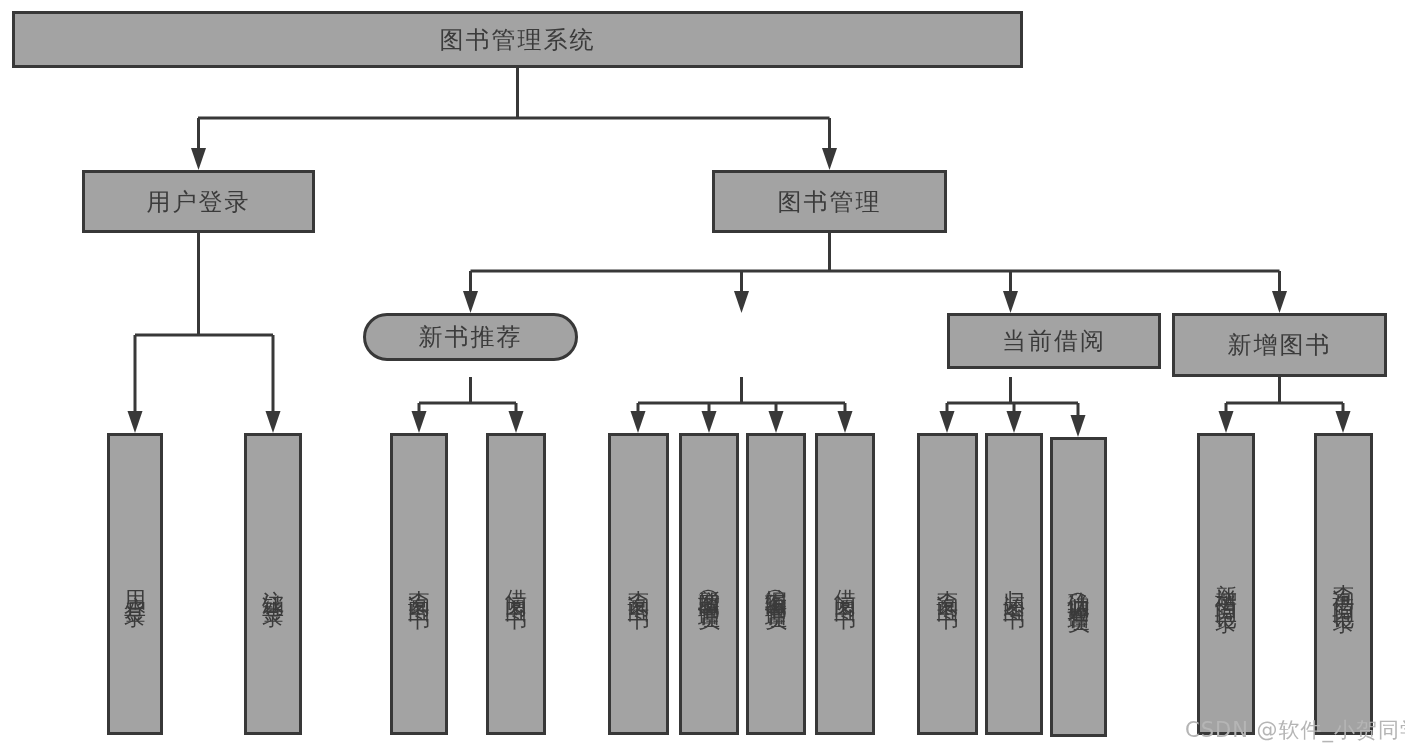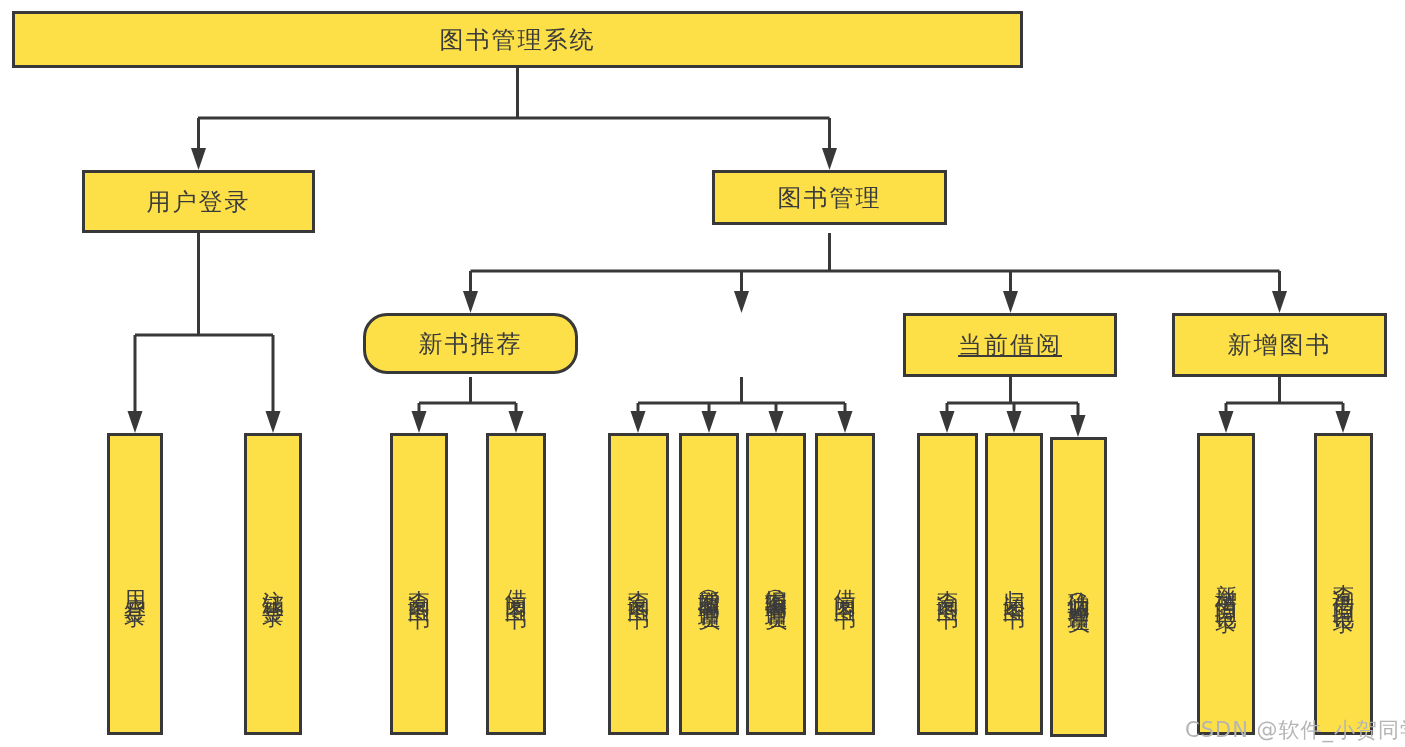--- a/index.html
+++ b/index.html
@@ -2,36 +2,36 @@
 <html><head>
 <meta charset="utf-8">
 <style>
   html,body{margin:0;padding:0;background:#ffffff;}
   #canvas{
     position:relative;width:1405px;height:747px;background:#ffffff;
     font-family:"DejaVu Sans","Liberation Sans",sans-serif;overflow:hidden;
   }
   #wires{position:absolute;left:0;top:0;width:1405px;height:747px;pointer-events:none;}
   .node{
-    position:absolute;box-sizing:border-box;border:3px solid #383838;background:#fde047;
+    position:absolute;box-sizing:border-box;border:3px solid #383838;background:#a3a3a3;
     display:flex;align-items:center;justify-content:center;color:#3b3b3b;
   }
   .hbox span{font-size:24px;letter-spacing:2px;white-space:nowrap;}
   .vbox .vtext{
     writing-mode:vertical-rl;text-orientation:mixed;
     font-size:22px;letter-spacing:6px;line-height:1;
   }
   .vbox.tight .vtext{letter-spacing:3px;}
   
   #n-root{left:12px;top:11px;width:1011px;height:57px;}
   #n-userLogin{left:82px;top:170px;width:233px;height:63px;}
-  #n-bookMgmt{left:712px;top:170px;width:235px;height:55px;}
-  #n-newRec{left:363px;top:313px;width:215px;height:61px;border-radius:24px;}
+  #n-bookMgmt{left:712px;top:170px;width:235px;height:63px;}
+  #n-newRec{left:363px;top:313px;width:215px;height:48px;border-radius:24px;}
   #n-bookBorrow{left:634px;top:313px;width:214px;height:64px;}
-  #n-curBorrow{left:903px;top:313px;width:214px;height:64px;text-decoration:underline;}
+  #n-curBorrow{left:947px;top:313px;width:214px;height:56px;}
   #n-borRecord{left:1172px;top:313px;width:215px;height:64px;}
   .leaf{top:433px;height:302px;}
   #n-loginUser{left:107px;width:56px;}
   #n-loginLogout{left:244px;width:58px;}
   #n-recQuery{left:390px;width:58px;}
   #n-recBorrow{left:486px;width:60px;}
   #n-borQuery{left:608px;width:61px;}
   #n-borAdd{left:679px;width:60px;}
   #n-borEdit{left:746px;width:60px;}
   #n-borBorrow{left:815px;width:60px;}

